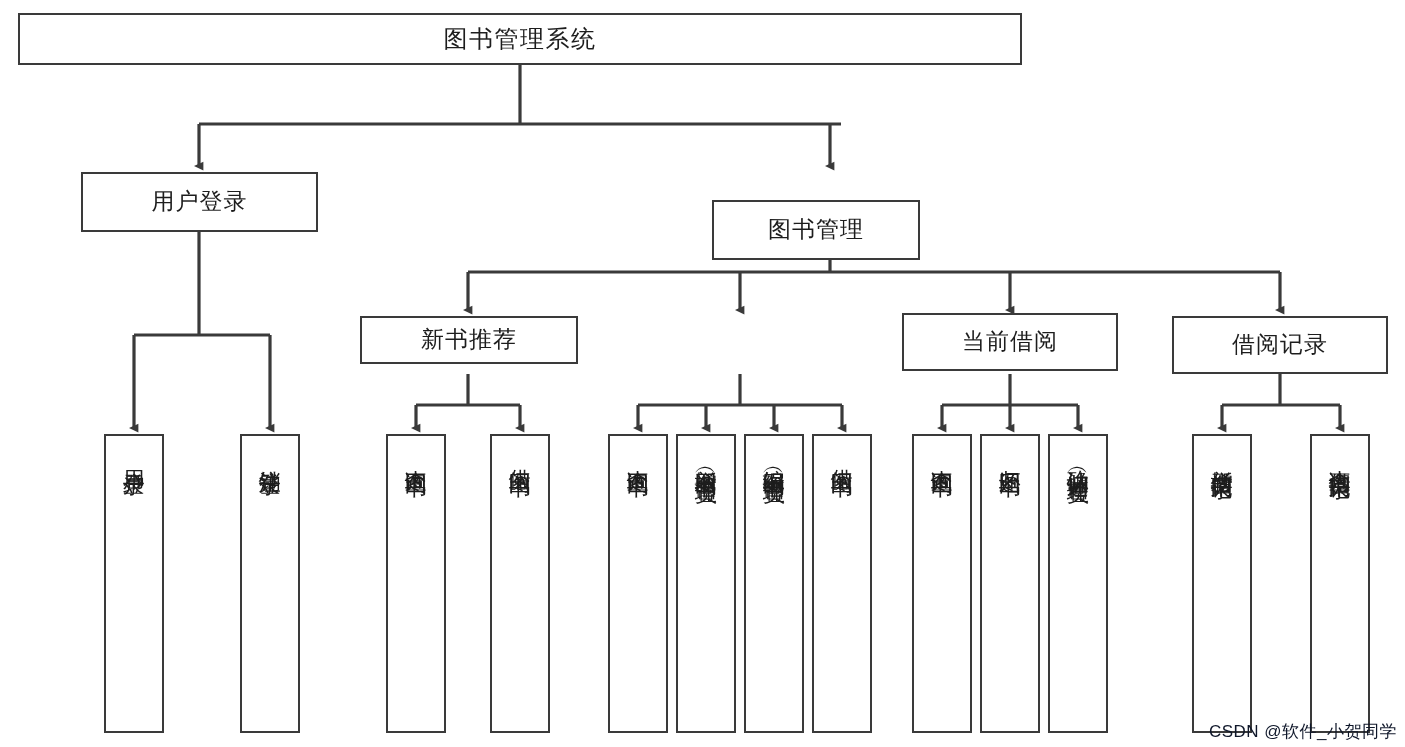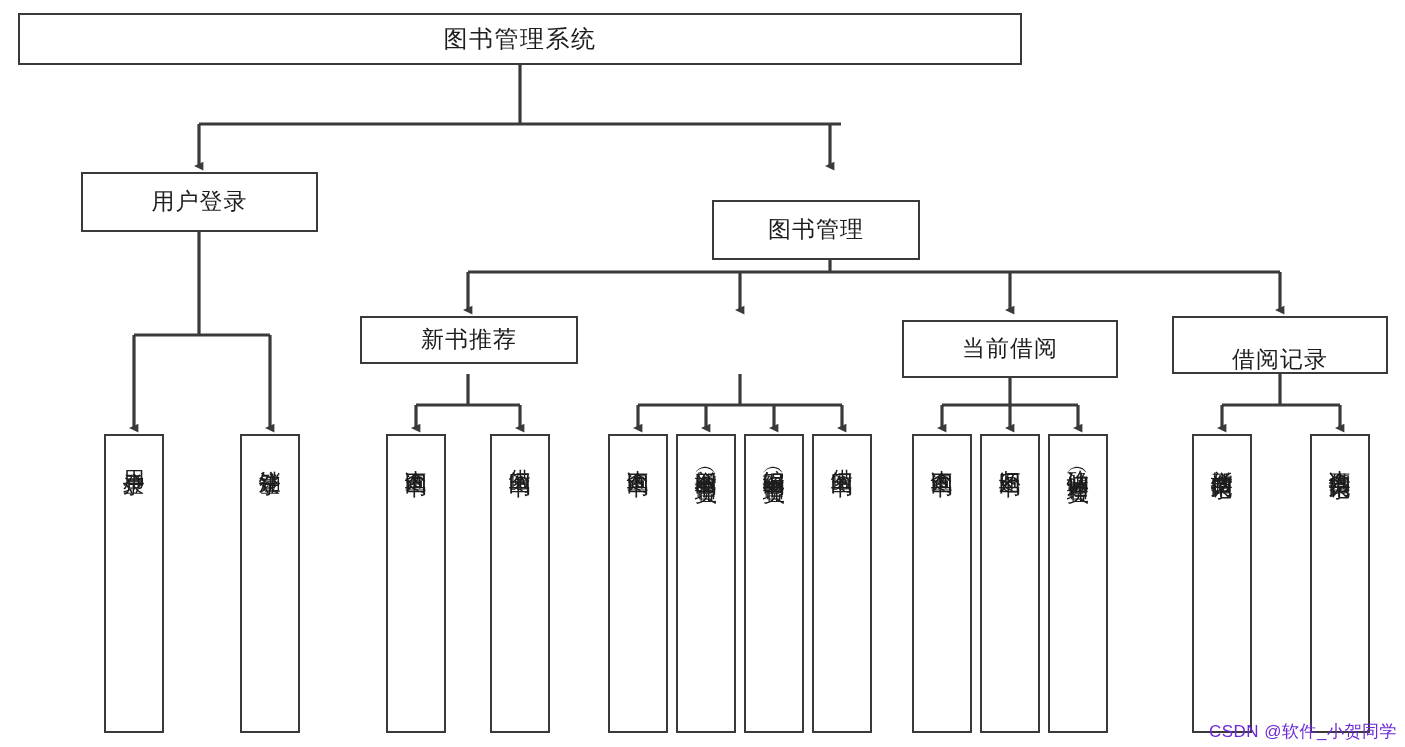--- a/index.html
+++ b/index.html
@@ -60,21 +60,21 @@
     font-size: 22px;
     line-height: 1.16;
     letter-spacing: 2px;
     white-space: nowrap;
   }
   .watermark {
     position: absolute;
     right: 8px;
     bottom: 4px;
     font-size: 17px;
-    color: #6d28d9;
+    color: #0f172a;
     letter-spacing: 0.5px;
     z-index: 5;
     white-space: nowrap;
   }
 </style>
 </head>
 <body>
 
 <div id="canvas">
 
@@ -138,25 +138,25 @@
 
   <div class="node horiz" style="left:712px; top:188px; width:208px; height:60px;margin-top:12px;">
     <span class="node-label">图书管理</span>
   </div>
 
   <div class="node horiz" style="left:360px; top:316px; width:218px; height:48px;">
     <span class="node-label">新书推荐</span>
   </div>
 
 
-  <div class="node horiz" style="left:902px; top:320px; width:216px; height:58px;">
+  <div class="node horiz" style="left:902px; top:313px; width:216px; height:58px;">
     <span class="node-label">当前借阅</span>
   </div>
 
-  <div class="node horiz" style="left:1172px; top:316px; width:216px; height:58px;align-items:flex-end;">
+  <div class="node horiz" style="left:1172px; top:316px; width:216px; height:58px;">
     <span class="node-label">借阅记录</span>
   </div>
 
   <div class="node vert" style="left:104px; top:434px; width:60px; height:299px;">
     <span class="node-label">用户登录</span>
   </div>
 
   <div class="node vert" style="left:240px; top:434px; width:60px; height:299px;">
     <span class="node-label">注销登录</span>
   </div>

